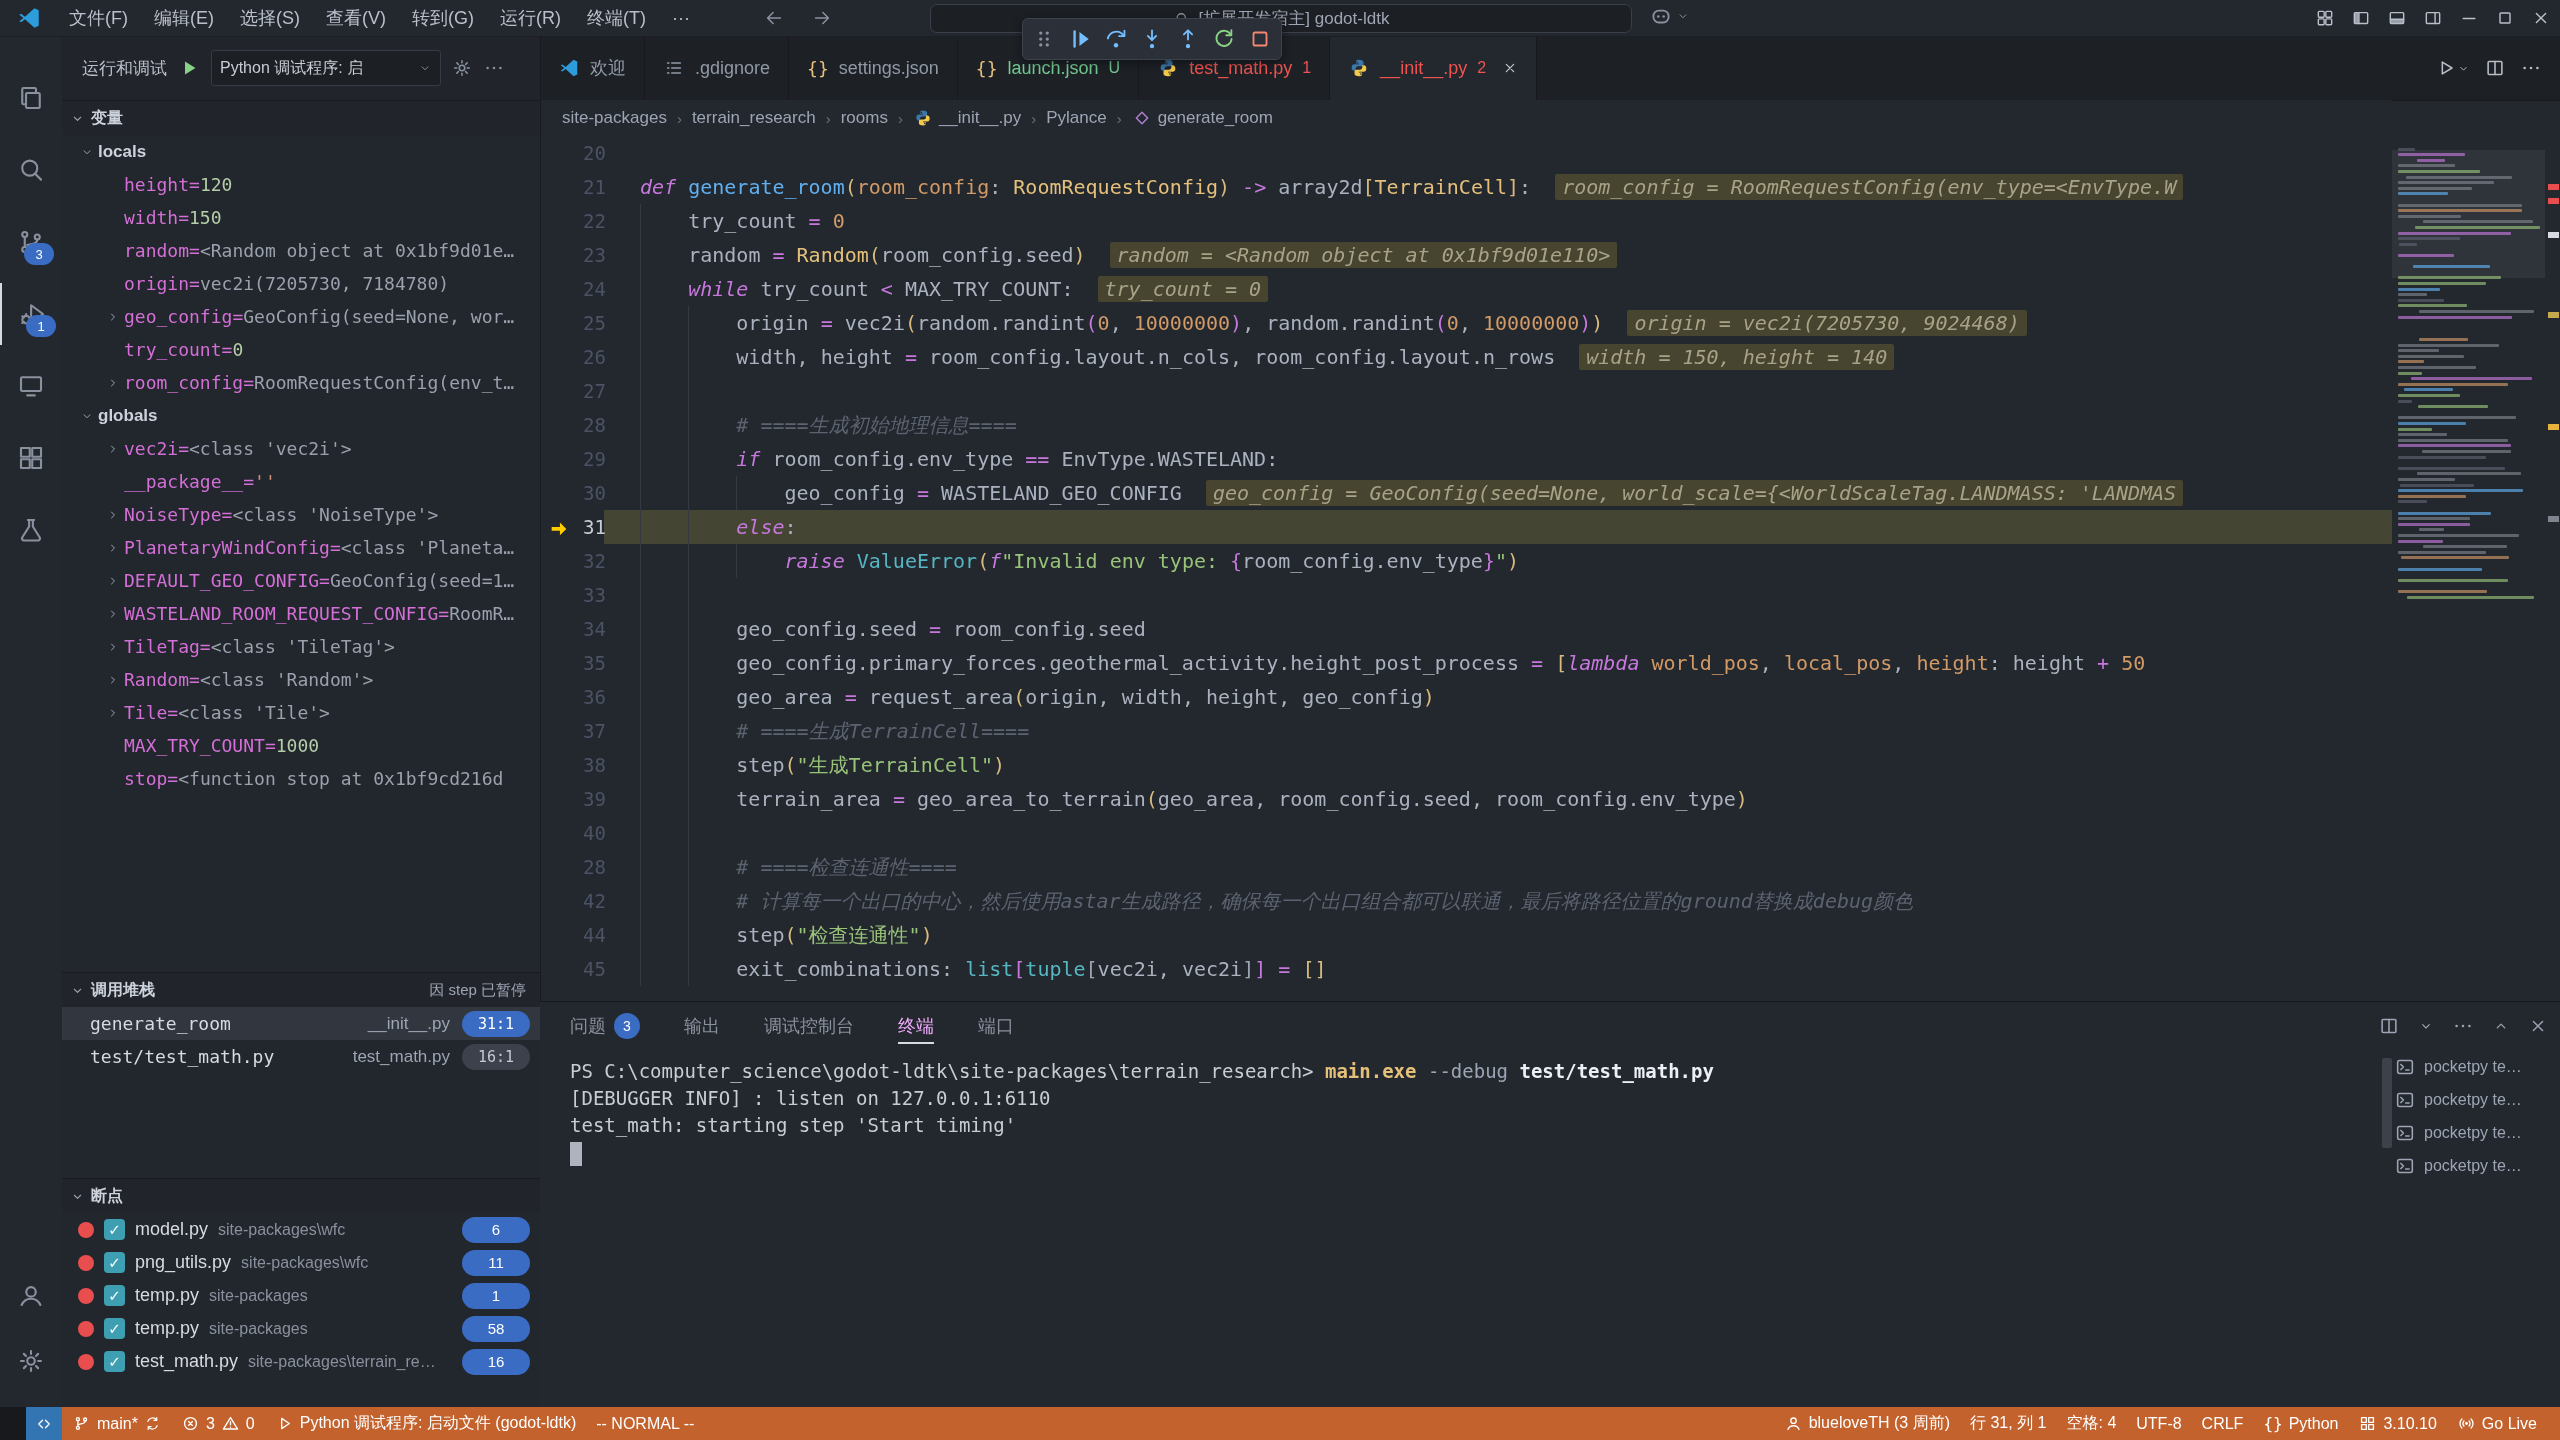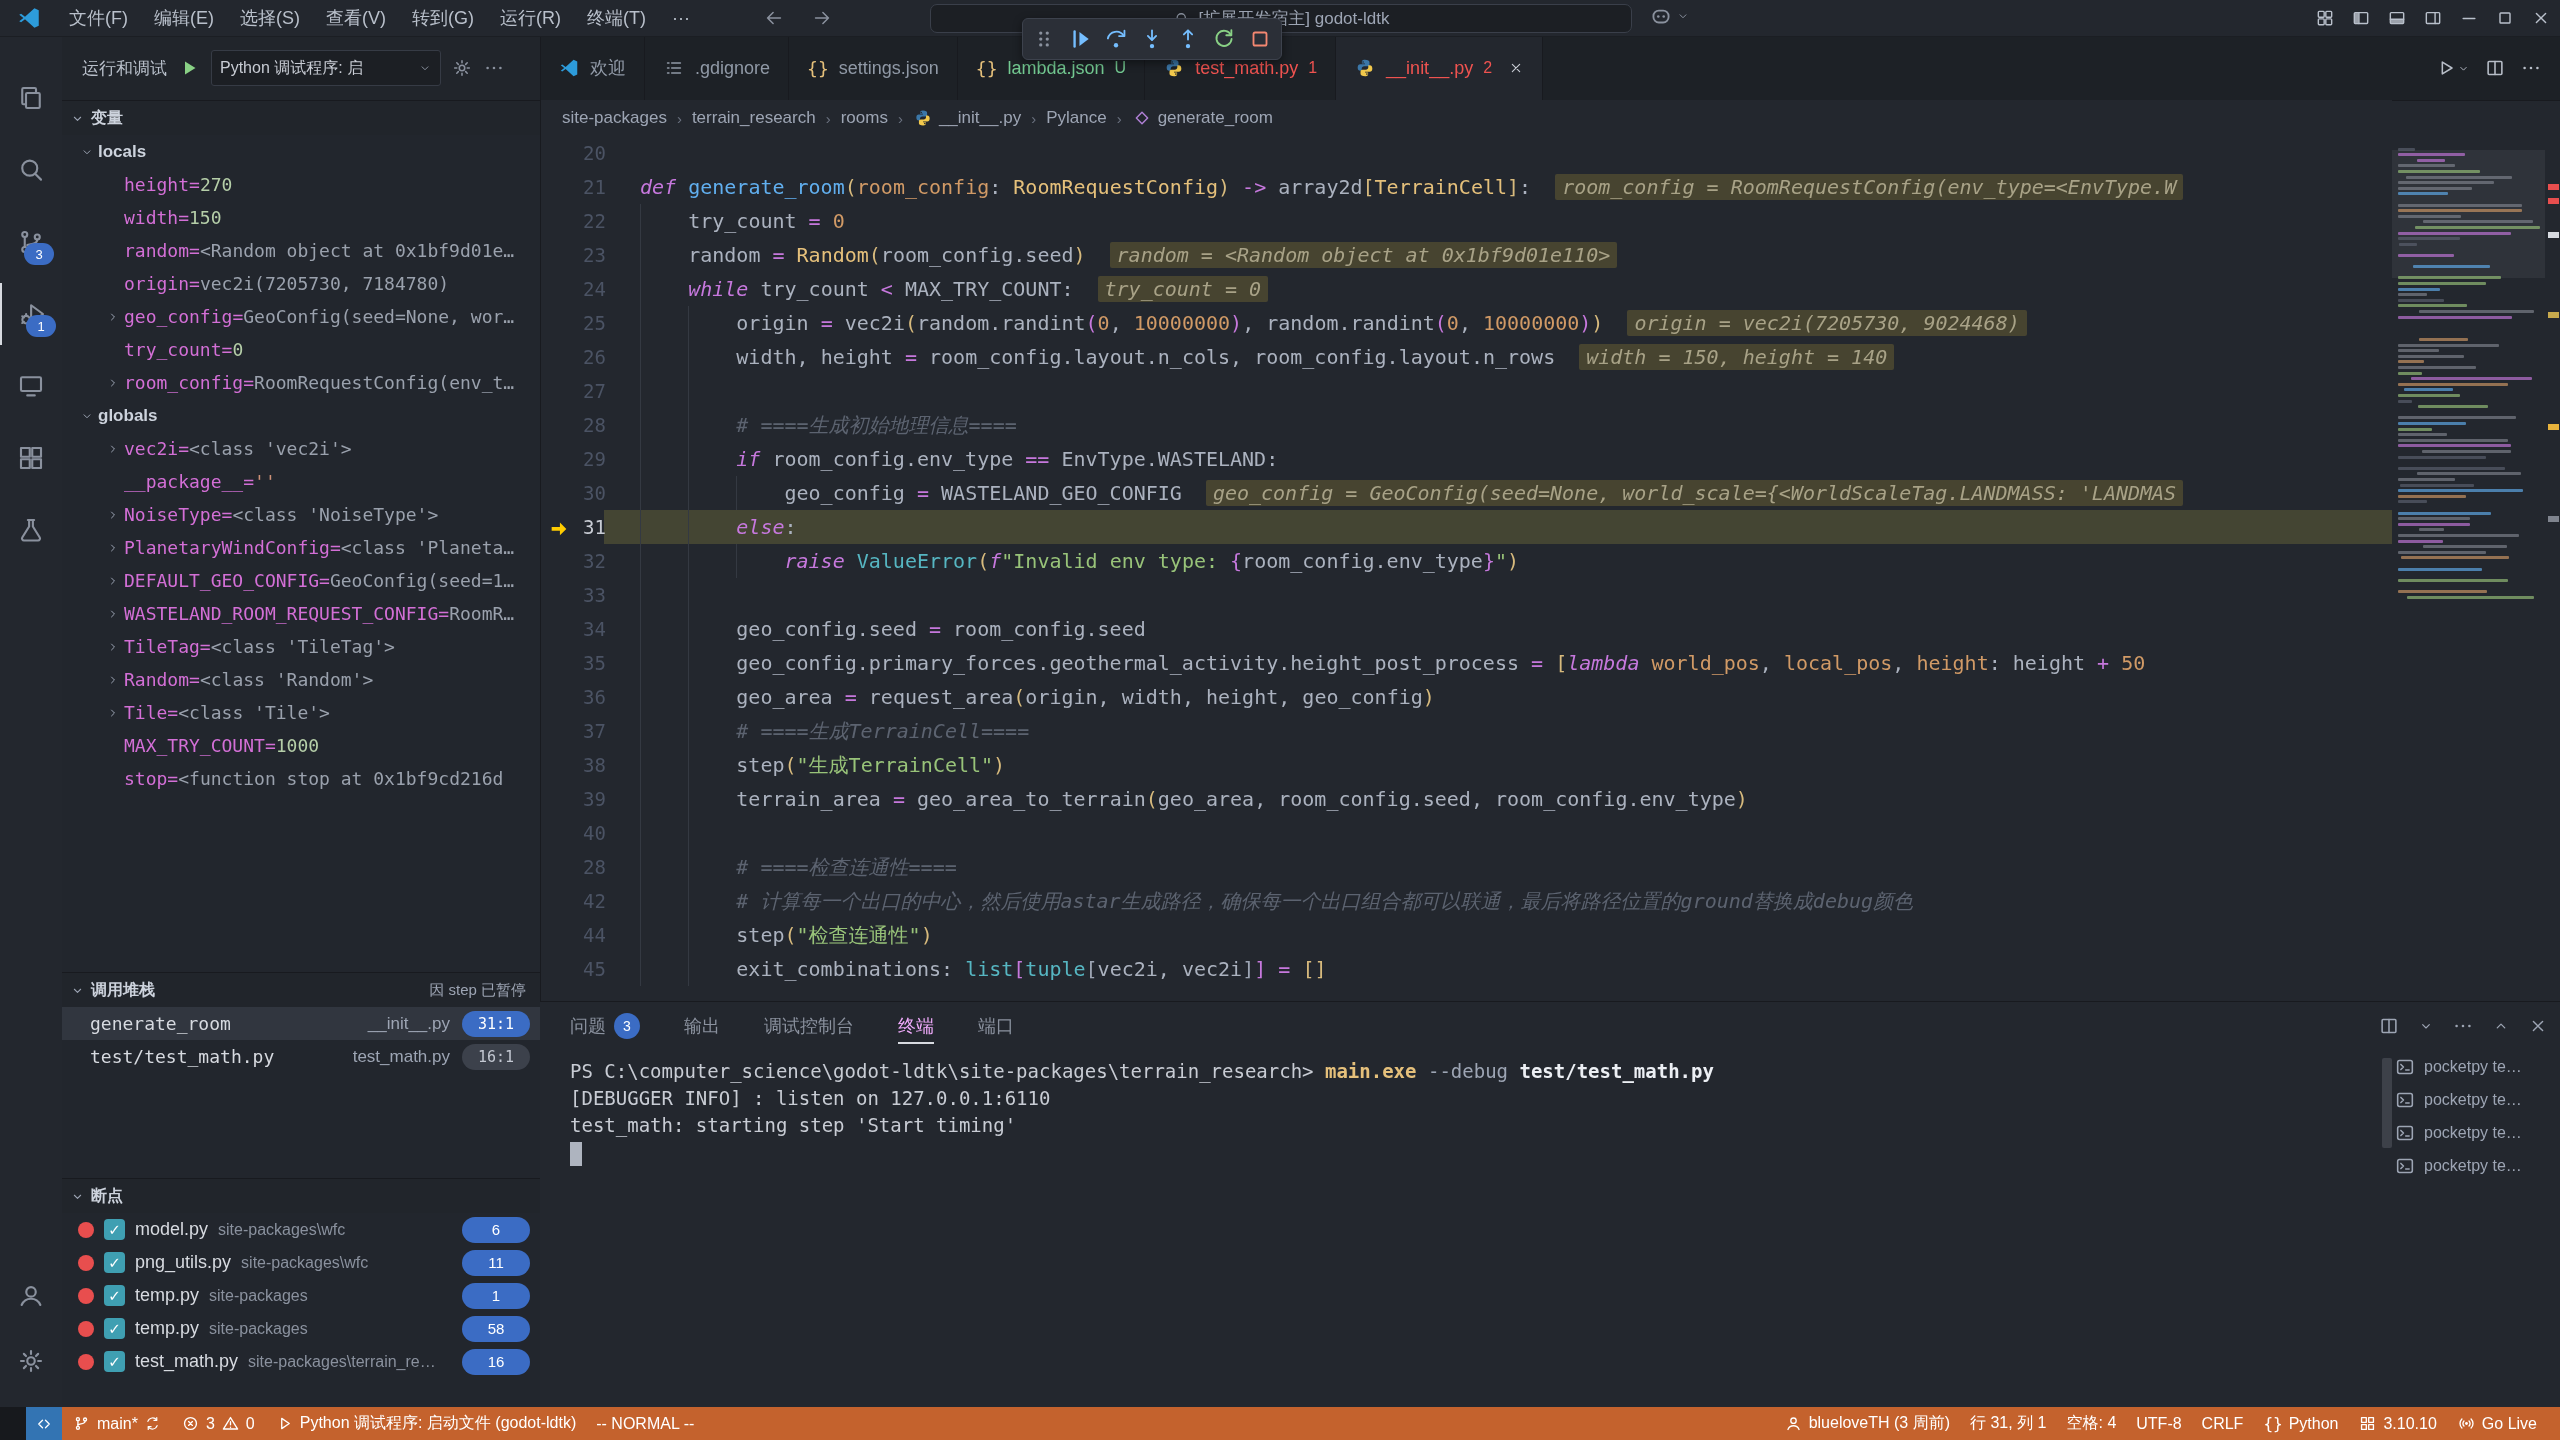--- a/index.html
+++ b/index.html
@@ -452,21 +452,21 @@
           <svg width="14" height="14" viewBox="0 0 24 24">
             <path d="M7 10l5 5 5-5"></path>
           </svg>
         </span>
         <span style="font-family: &quot;Liberation Sans&quot;, sans-serif;">locals</span>
       </div>
       <div class="vrow" style="padding-left: 40px;">
         <span class="twisty ic"></span>
         <span class="vname">height</span>
         <span class="vequals"> = </span>
-        <span class="vval-num">270</span>
+        <span class="vval-num">120</span>
       </div>
       <div class="vrow" style="padding-left: 40px;">
         <span class="twisty ic"></span>
         <span class="vname">width</span>
         <span class="vequals"> = </span>
         <span class="vval-num">150</span>
       </div>
       <div class="vrow" style="padding-left: 40px;">
         <span class="twisty ic"></span>
         <span class="vname">random</span>
@@ -702,21 +702,21 @@
           </svg>
         </span>
         <span>.gdignore</span>
       </div>
       <div class="tab ">
         <span style="color: rgb(229, 192, 123); font-family: &quot;DejaVu Sans Mono&quot;, monospace;">{}</span>
         <span>settings.json</span>
       </div>
       <div class="tab c-green">
         <span style="color: rgb(229, 192, 123); font-family: &quot;DejaVu Sans Mono&quot;, monospace;">{}</span>
-        <span>lambda.json</span>
+        <span>launch.json</span>
         <span class="suffix">U</span>
       </div>
       <div class="tab c-red">
         <span class="ic">
           <svg width="22" height="22" viewBox="0 0 24 24">
             <path fill="#3b77a8" stroke="none" d="M11.9 3c-3.1 0-3.3 1.4-3.3 2.7V7h3.4v.9H6.8C5.1 7.9 4 9.2 4 11.5s1.1 3.6 2.8 3.6h1.6v-2.2c0-1.5 1.2-2.7 2.7-2.7h3.7c1.3 0 2.1-.9 2.1-2.1V5.7C16.9 4.2 15.3 3 11.9 3zM9.9 4.5a.9.9 0 1 1 0 1.8.9.9 0 0 1 0-1.8z"></path>
             <path fill="#f2c94c" stroke="none" d="M12.1 21c3.1 0 3.3-1.4 3.3-2.7V17H12v-.9h5.2c1.7 0 2.8-1.3 2.8-3.6s-1.1-3.6-2.8-3.6h-1.6v2.2c0 1.5-1.2 2.7-2.7 2.7H9.2c-1.3 0-2.1.9-2.1 2.1v2.4C7.1 19.8 8.7 21 12.1 21zM14.1 19.5a.9.9 0 1 1 0-1.8.9.9 0 0 1 0 1.8z"></path>
           </svg>
         </span>
         <span>test_math.py</span>

